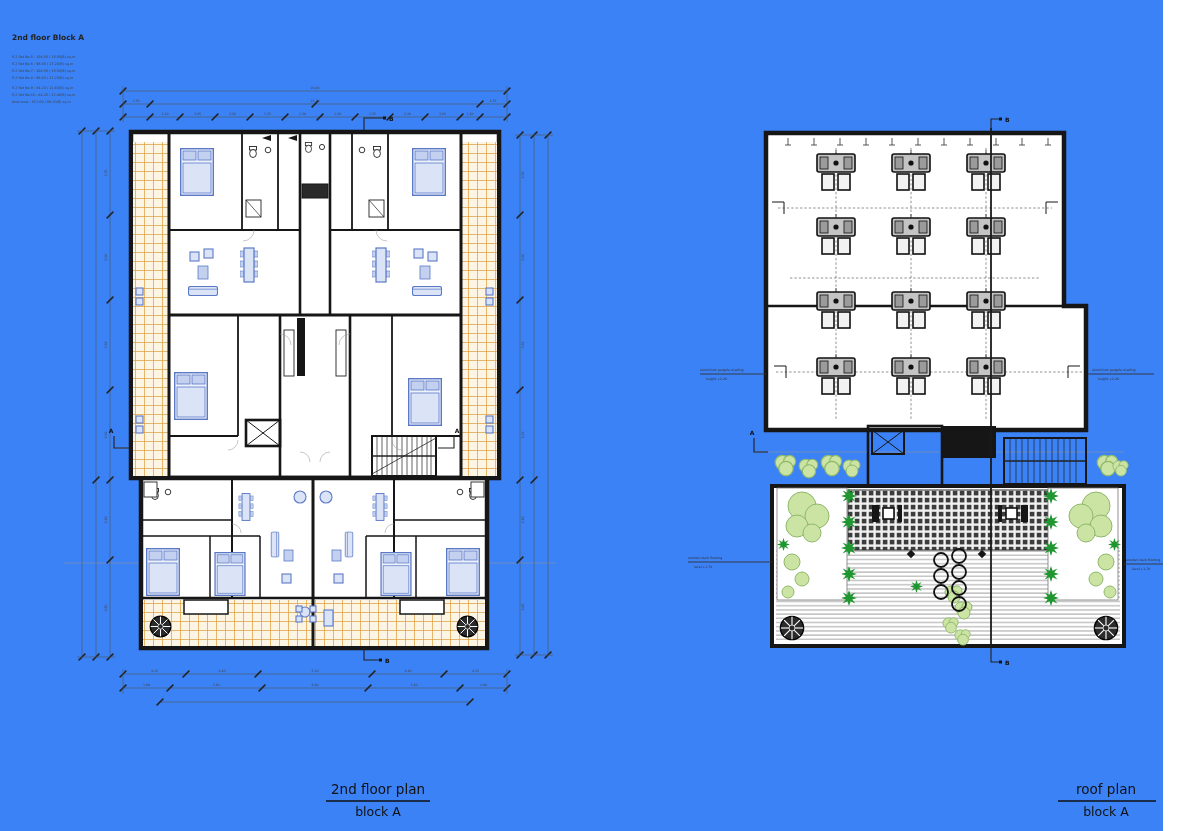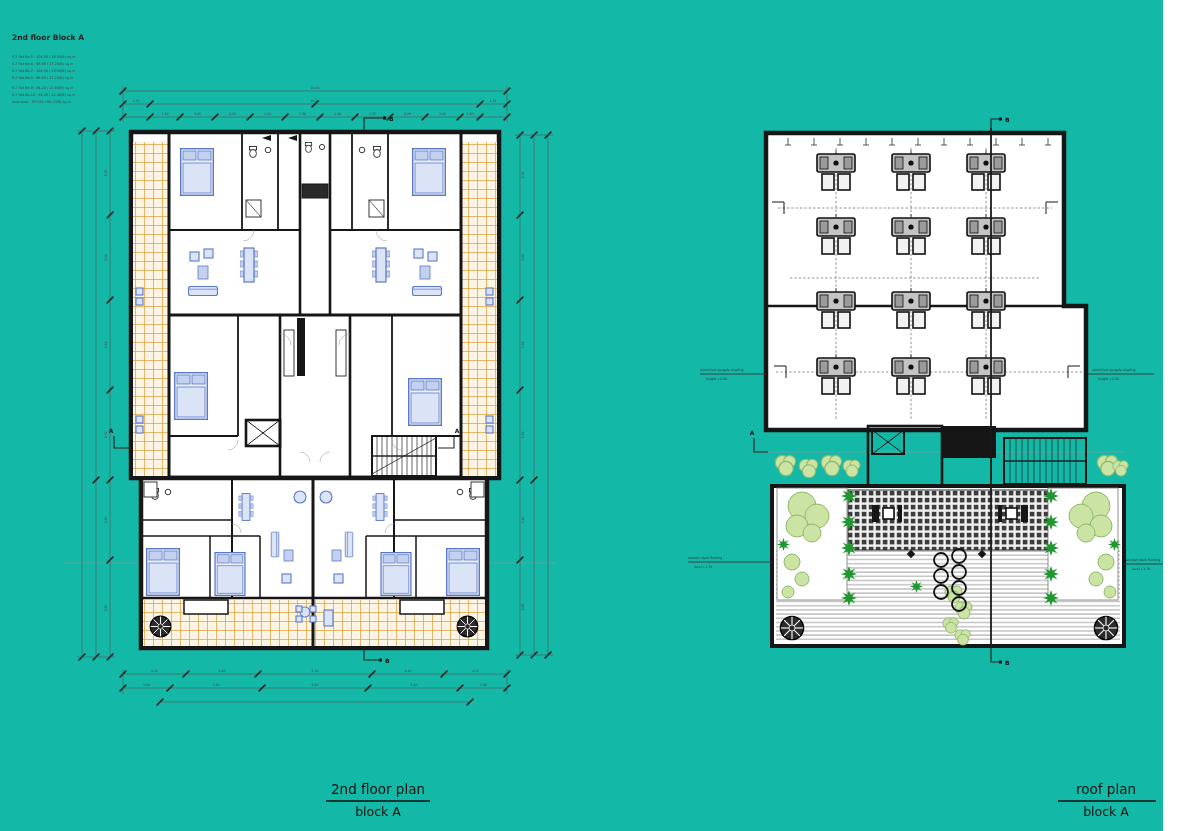--- a/index.html
+++ b/index.html
@@ -1,16 +1,16 @@
 <!DOCTYPE html>
 <html><head>
 <meta charset="utf-8">
 <style>
   html,body{margin:0;padding:0;background:#ffffff;}
-  .page{position:relative;width:1163px;height:831px;background:#14b8a6;overflow:hidden;
+  .page{position:relative;width:1163px;height:831px;background:#3b82f6;overflow:hidden;
         font-family:"DejaVu Sans",sans-serif;}
   svg{position:absolute;left:0;top:0;}
   text{font-family:"DejaVu Sans",sans-serif;}
   .w{stroke:#161616;fill:none}
   .fw{stroke:#161616;fill:#ffffff}
   .w45{stroke-width:4.5}.w4{stroke-width:4}.w3{stroke-width:3}.w26{stroke-width:2.6}
   .w2{stroke-width:2}.w18{stroke-width:1.8}.w15{stroke-width:1.5}.w1{stroke-width:1}
   .dim{stroke:#555;stroke-width:.6;fill:none}
   .dimt{font-size:3.2px;fill:#444}
   .thin{stroke:#999;stroke-width:.55;fill:none}

